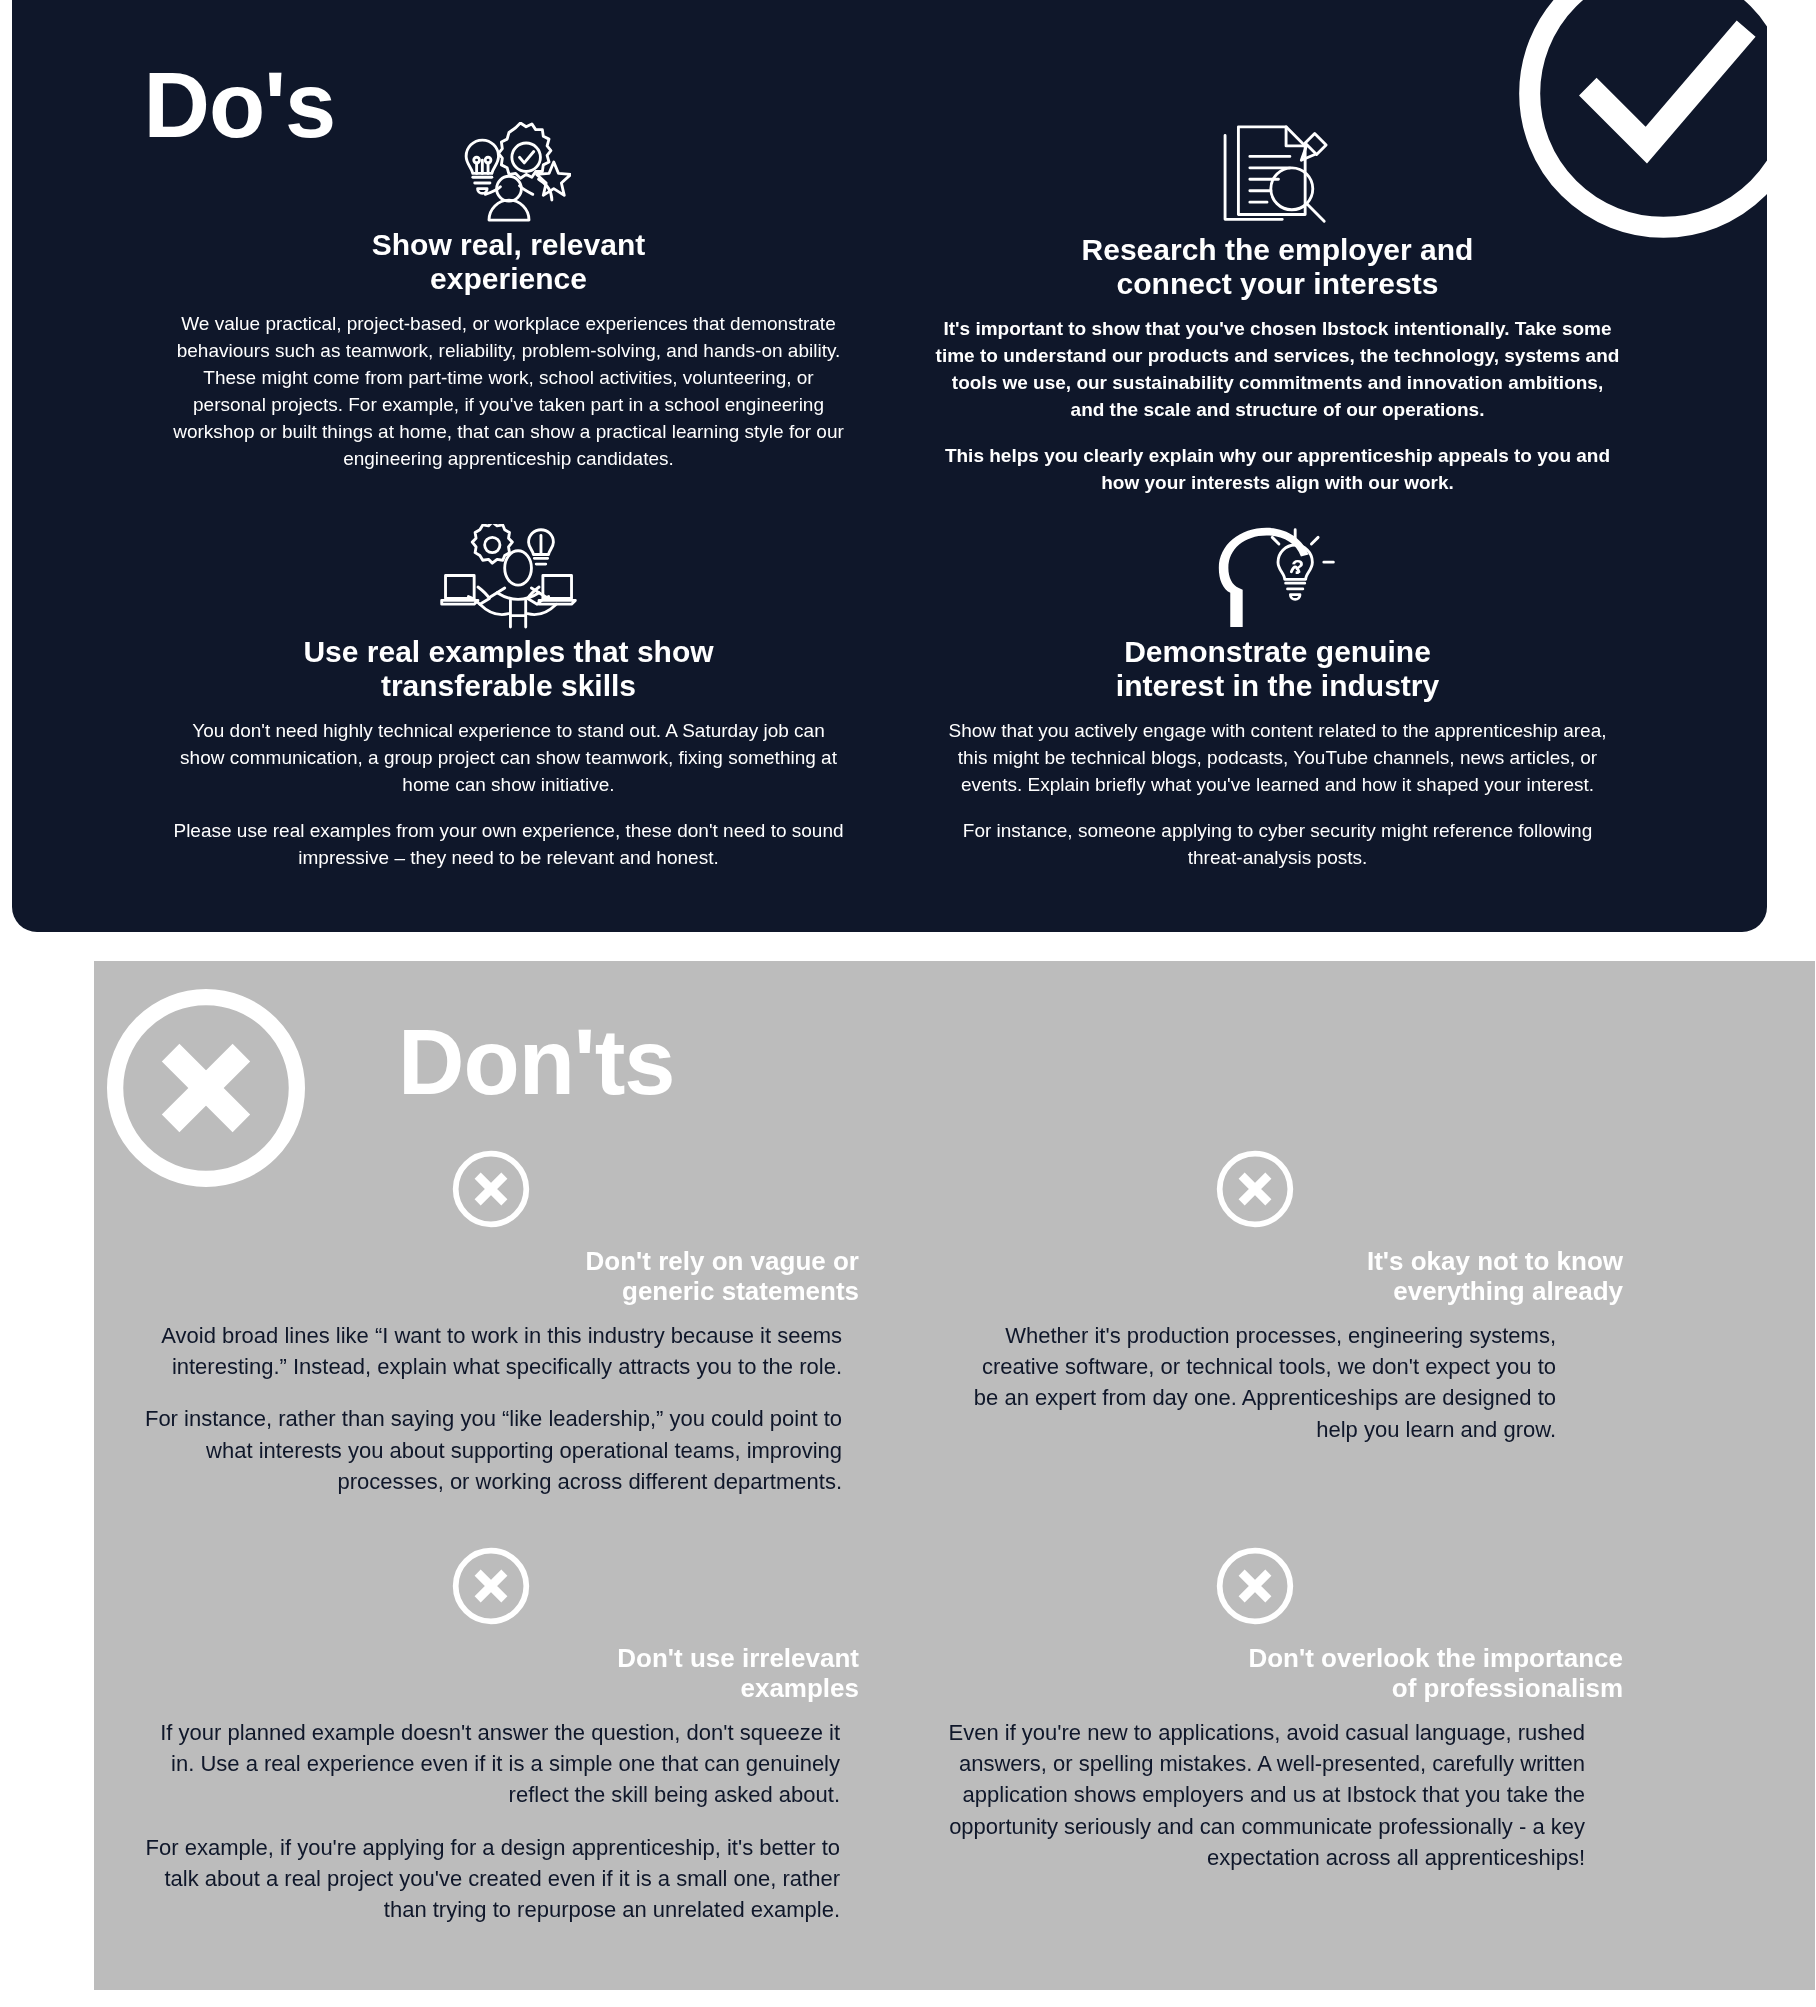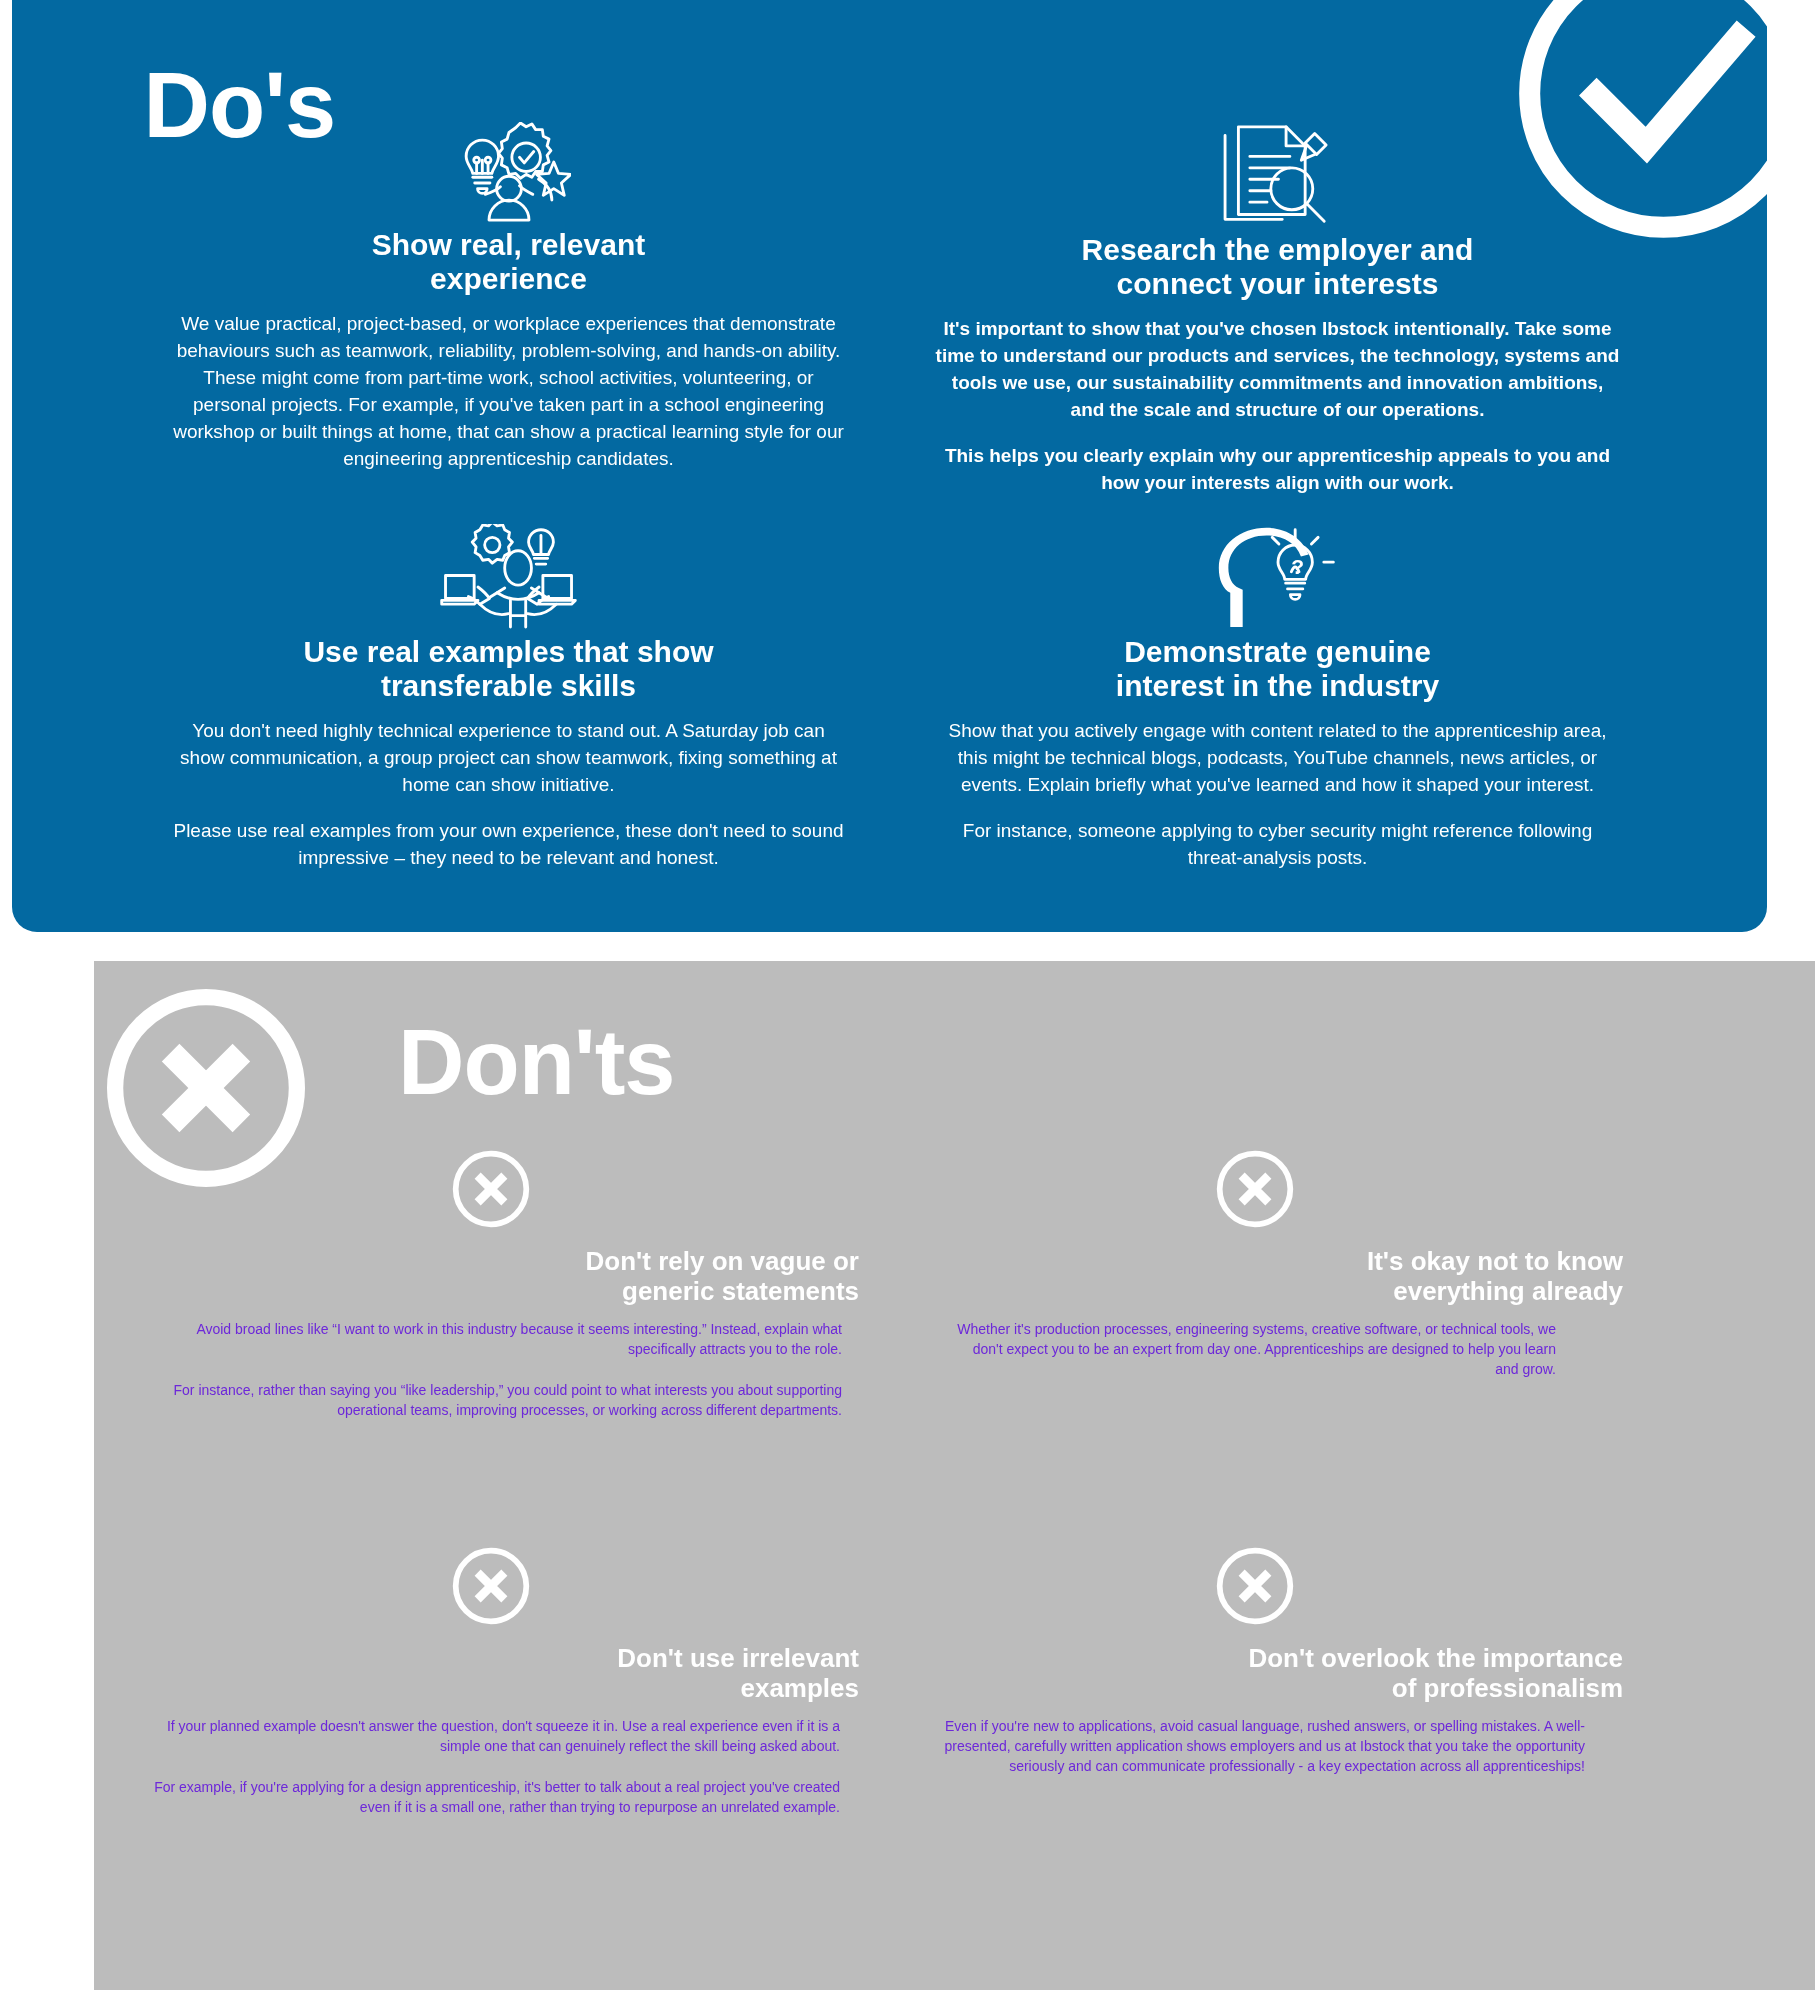--- a/index.html
+++ b/index.html
@@ -19,21 +19,21 @@
     background: #ffffff;
   }
 
   
   .dos-panel {
     position: absolute;
     left: 11.5px;
     top: 0;
     width: 1755px;
     height: 932px;
-    background: #0369a1;
+    background: #0f172a;
     border-radius: 0 0 25px 25px;
     overflow: hidden;
   }
 
   
   .big-check {
     position: absolute;
     right: -59px;
     top: -69px;
     width: 325px;
@@ -141,23 +141,23 @@
 
   .dont-title {
     font-size: 26px;
     font-weight: bold;
     line-height: 1.16;
     margin-bottom: 13.4px;
     color: #ffffff;
   }
 
   .dont-body {
-    font-size: 14px;
+    font-size: 22px;
     line-height: 1.42;
-    color: #6d28d9;
+    color: #0f172a;
   }
 
   .dont-body p + p { margin-top: 21px; }
 
   .dont-1 { left: 29px;  top: 186px; width: 736px; }
   .dont-2 { left: 793px; top: 186px; width: 736px; }
   .dont-3 { left: 29px;  top: 583px; width: 736px; }
   .dont-4 { left: 793px; top: 583px; width: 736px; }
 
   .dont-1 .dont-body { padding: 0 17px; }

